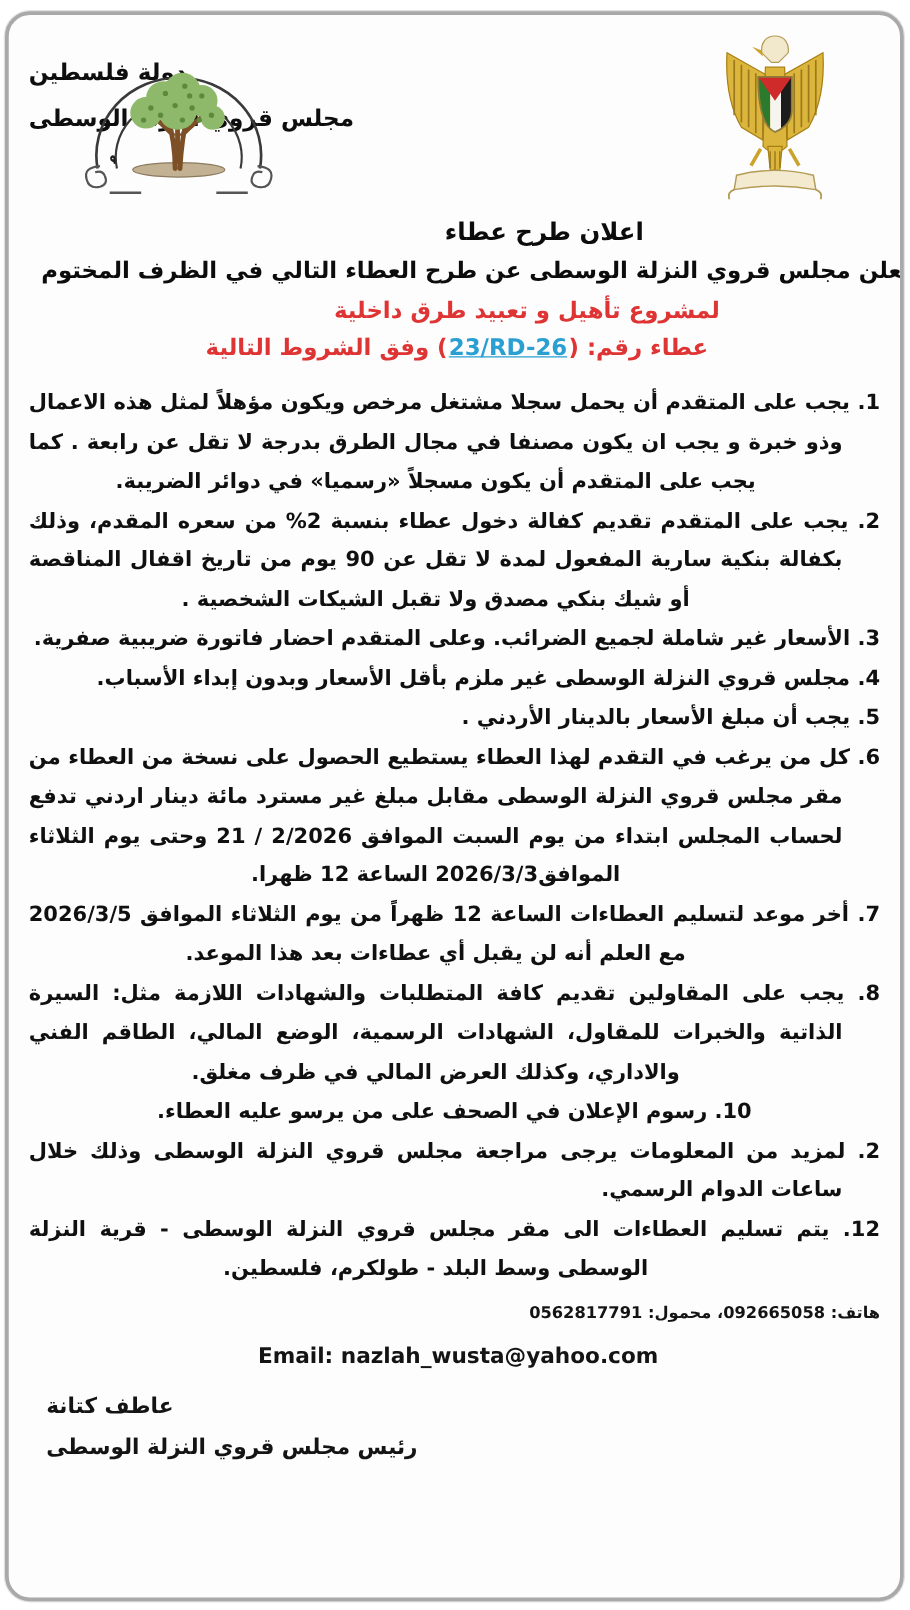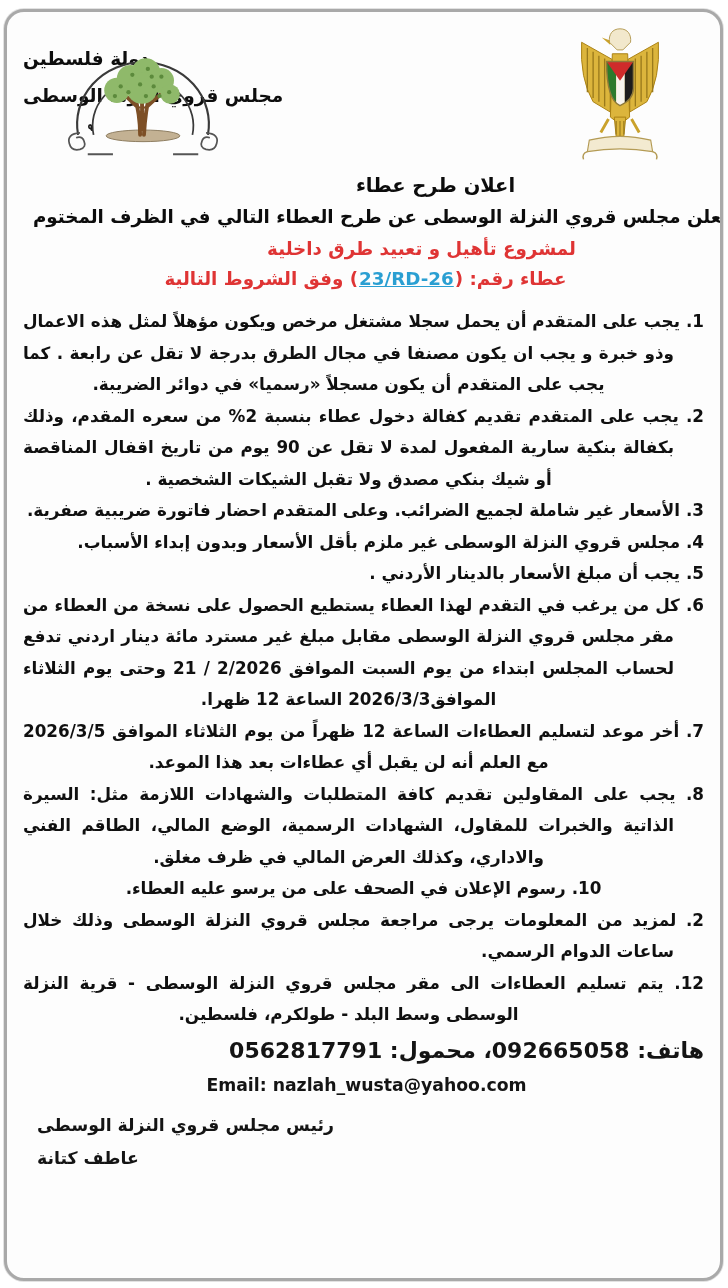--- a/index.html
+++ b/index.html
@@ -35,21 +35,21 @@
     text-align:justify;text-align-last:center;
     padding-right:30px;text-indent:-30px;margin:0;
   }
   
   .cond:nth-child(3),.cond:nth-child(4),.cond:nth-child(5),.cond:nth-child(10){
     text-align-last:right;
   }
   .cond .num{white-space:nowrap;}
 
   
-  .phone{margin-top:3px;text-align:right;font-size:22px;line-height:34px;}
+  .phone{margin-top:3px;text-align:right;font-size:13px;line-height:34px;}
   .email{text-align:center;font-size:17.3px;line-height:34px;padding-left:6px;}
   .sig{margin-top:7px;text-align:left;padding-left:14px;font-size:17.3px;line-height:33px;}
 </style>
 </head>
 <body>
 
 <div class="card">
   <div class="content">
 
     <div class="header">
@@ -171,18 +171,18 @@
 
       <div class="cond"><span class="num">12.</span> <span class="txt">يتم تسليم العطاءات الى مقر مجلس قروي النزلة الوسطى - قرية النزلة الوسطى وسط البلد - طولكرم، فلسطين.</span></div>
     </div>
 
     <div class="phone">هاتف: 092665058، محمول: 0562817791</div>
     <div class="email" dir="ltr">
       <span>Email:</span>
       <span>nazlah_wusta@yahoo.com</span>
     </div>
     <div class="sig">
+      <div>عاطف كتانة</div>
       <div>رئيس مجلس قروي النزلة الوسطى</div>
-      <div>عاطف كتانة</div>
     </div>
 
   </div>
 </div>
 
 </body></html>

